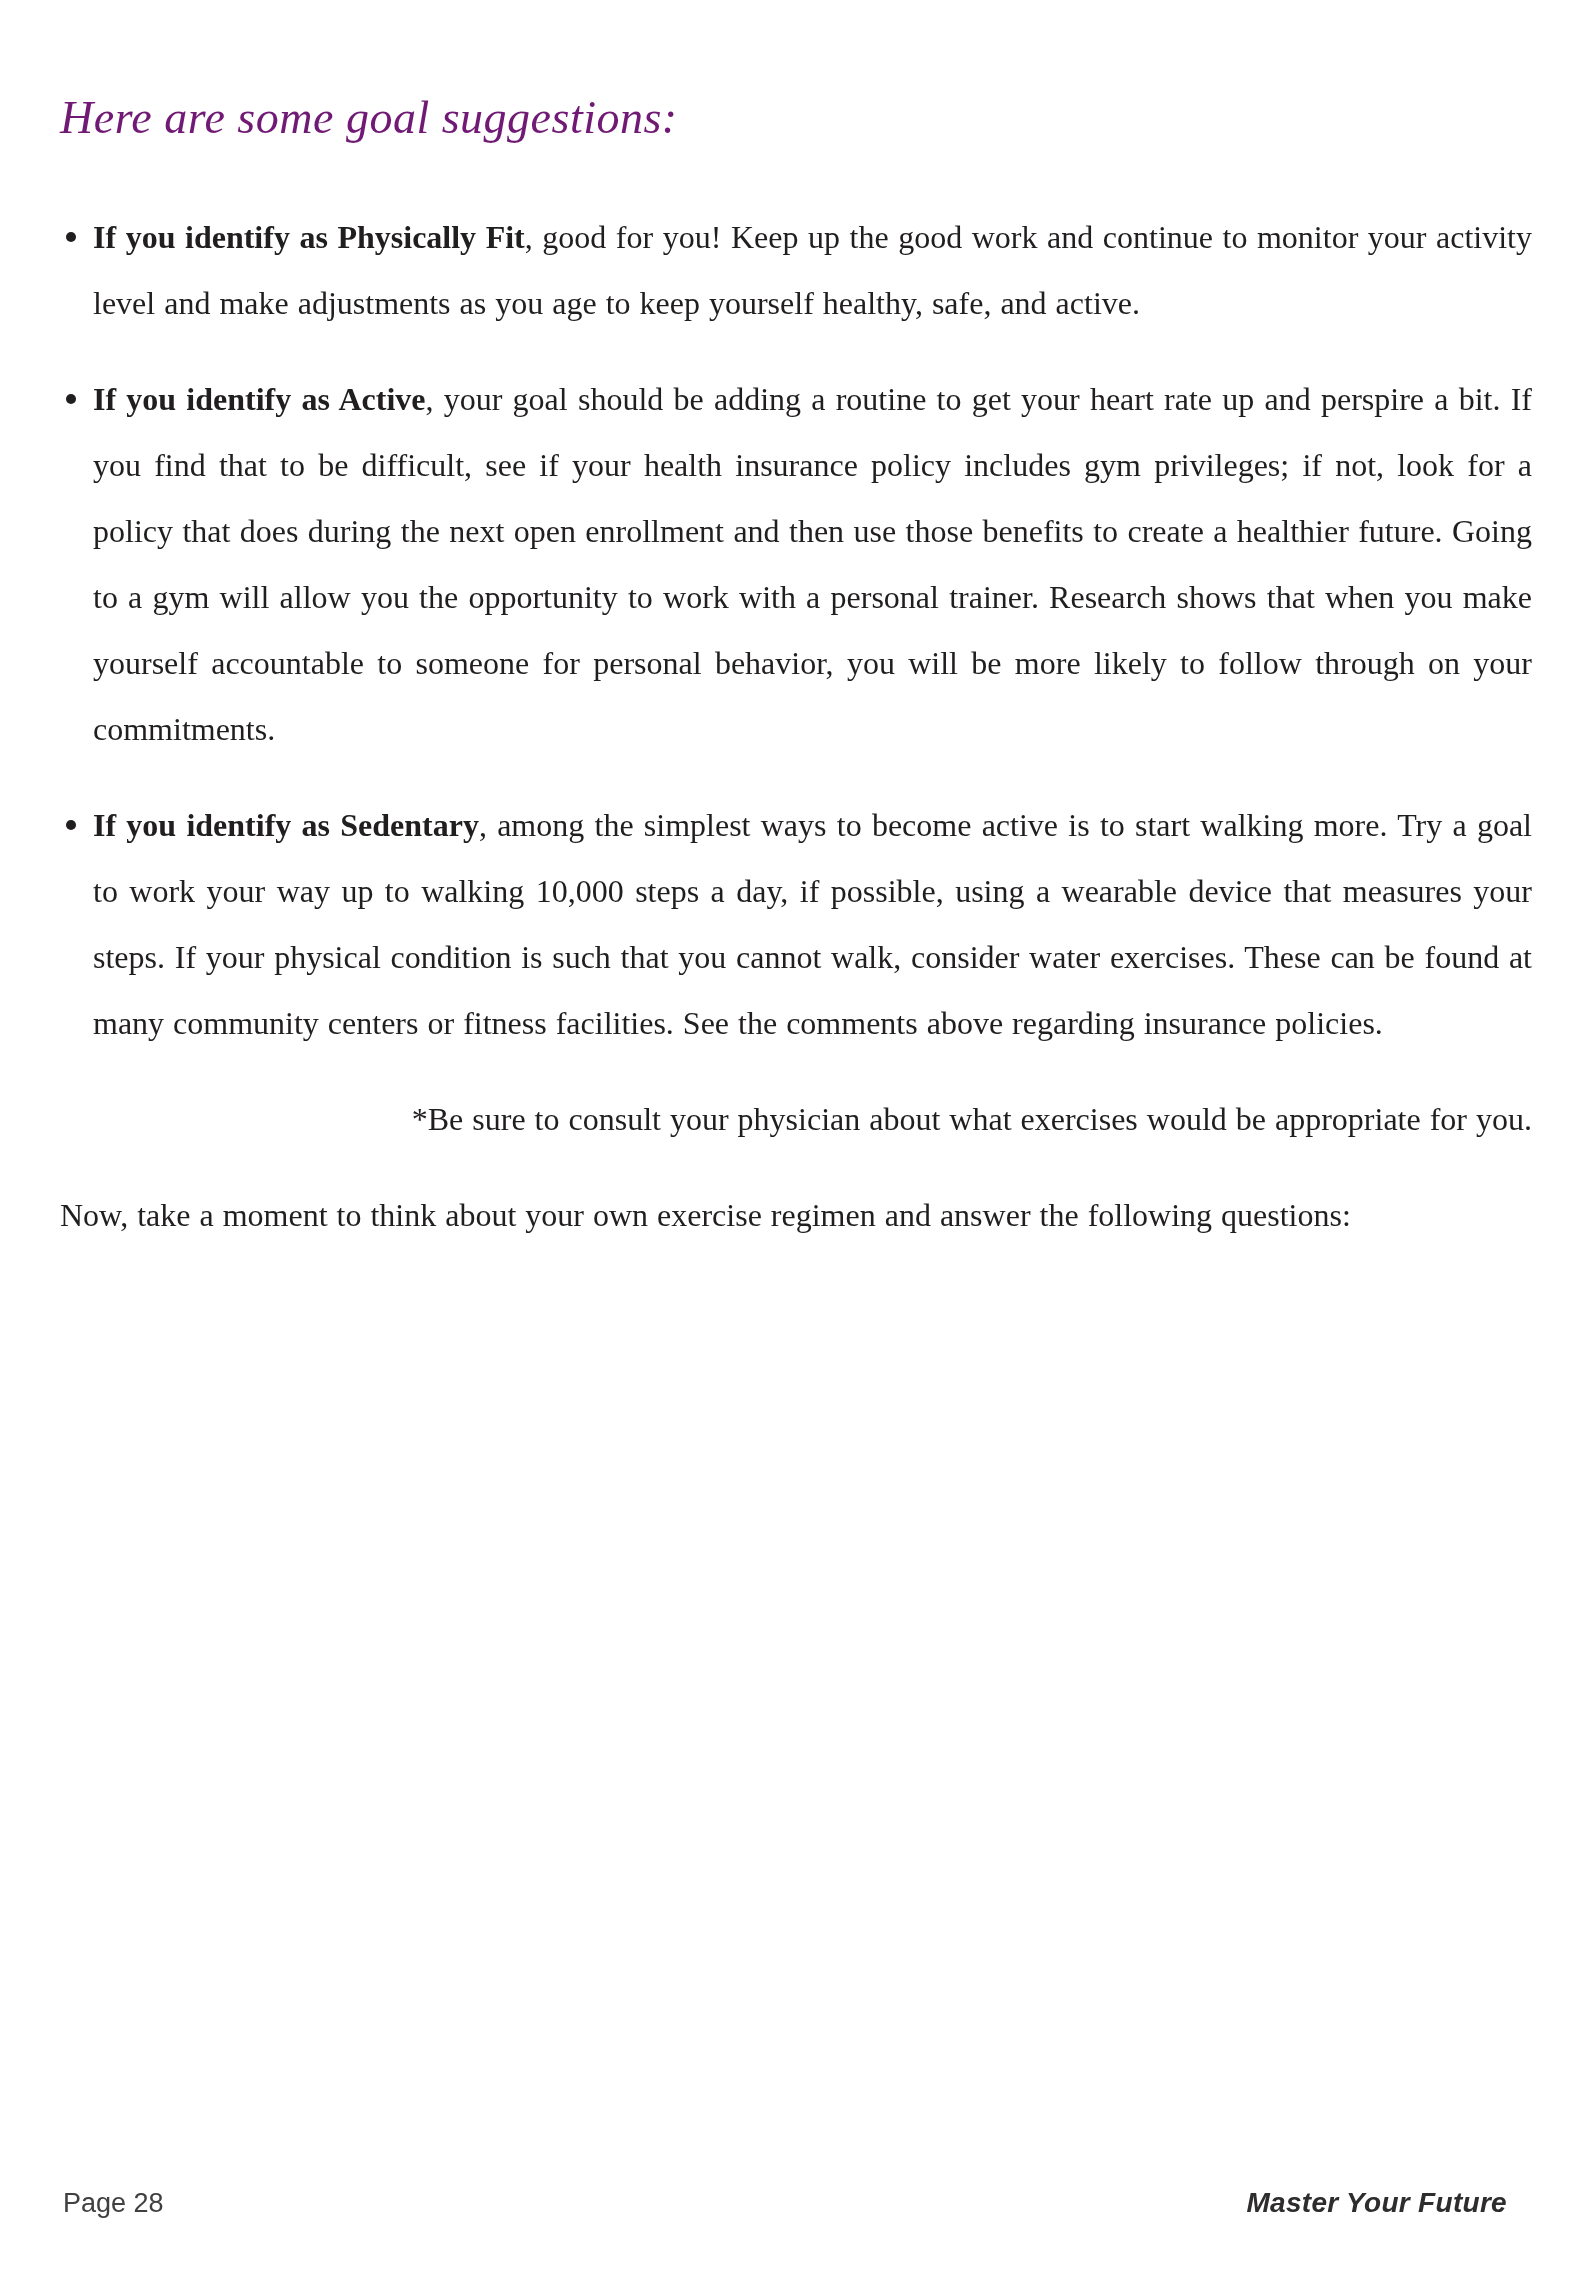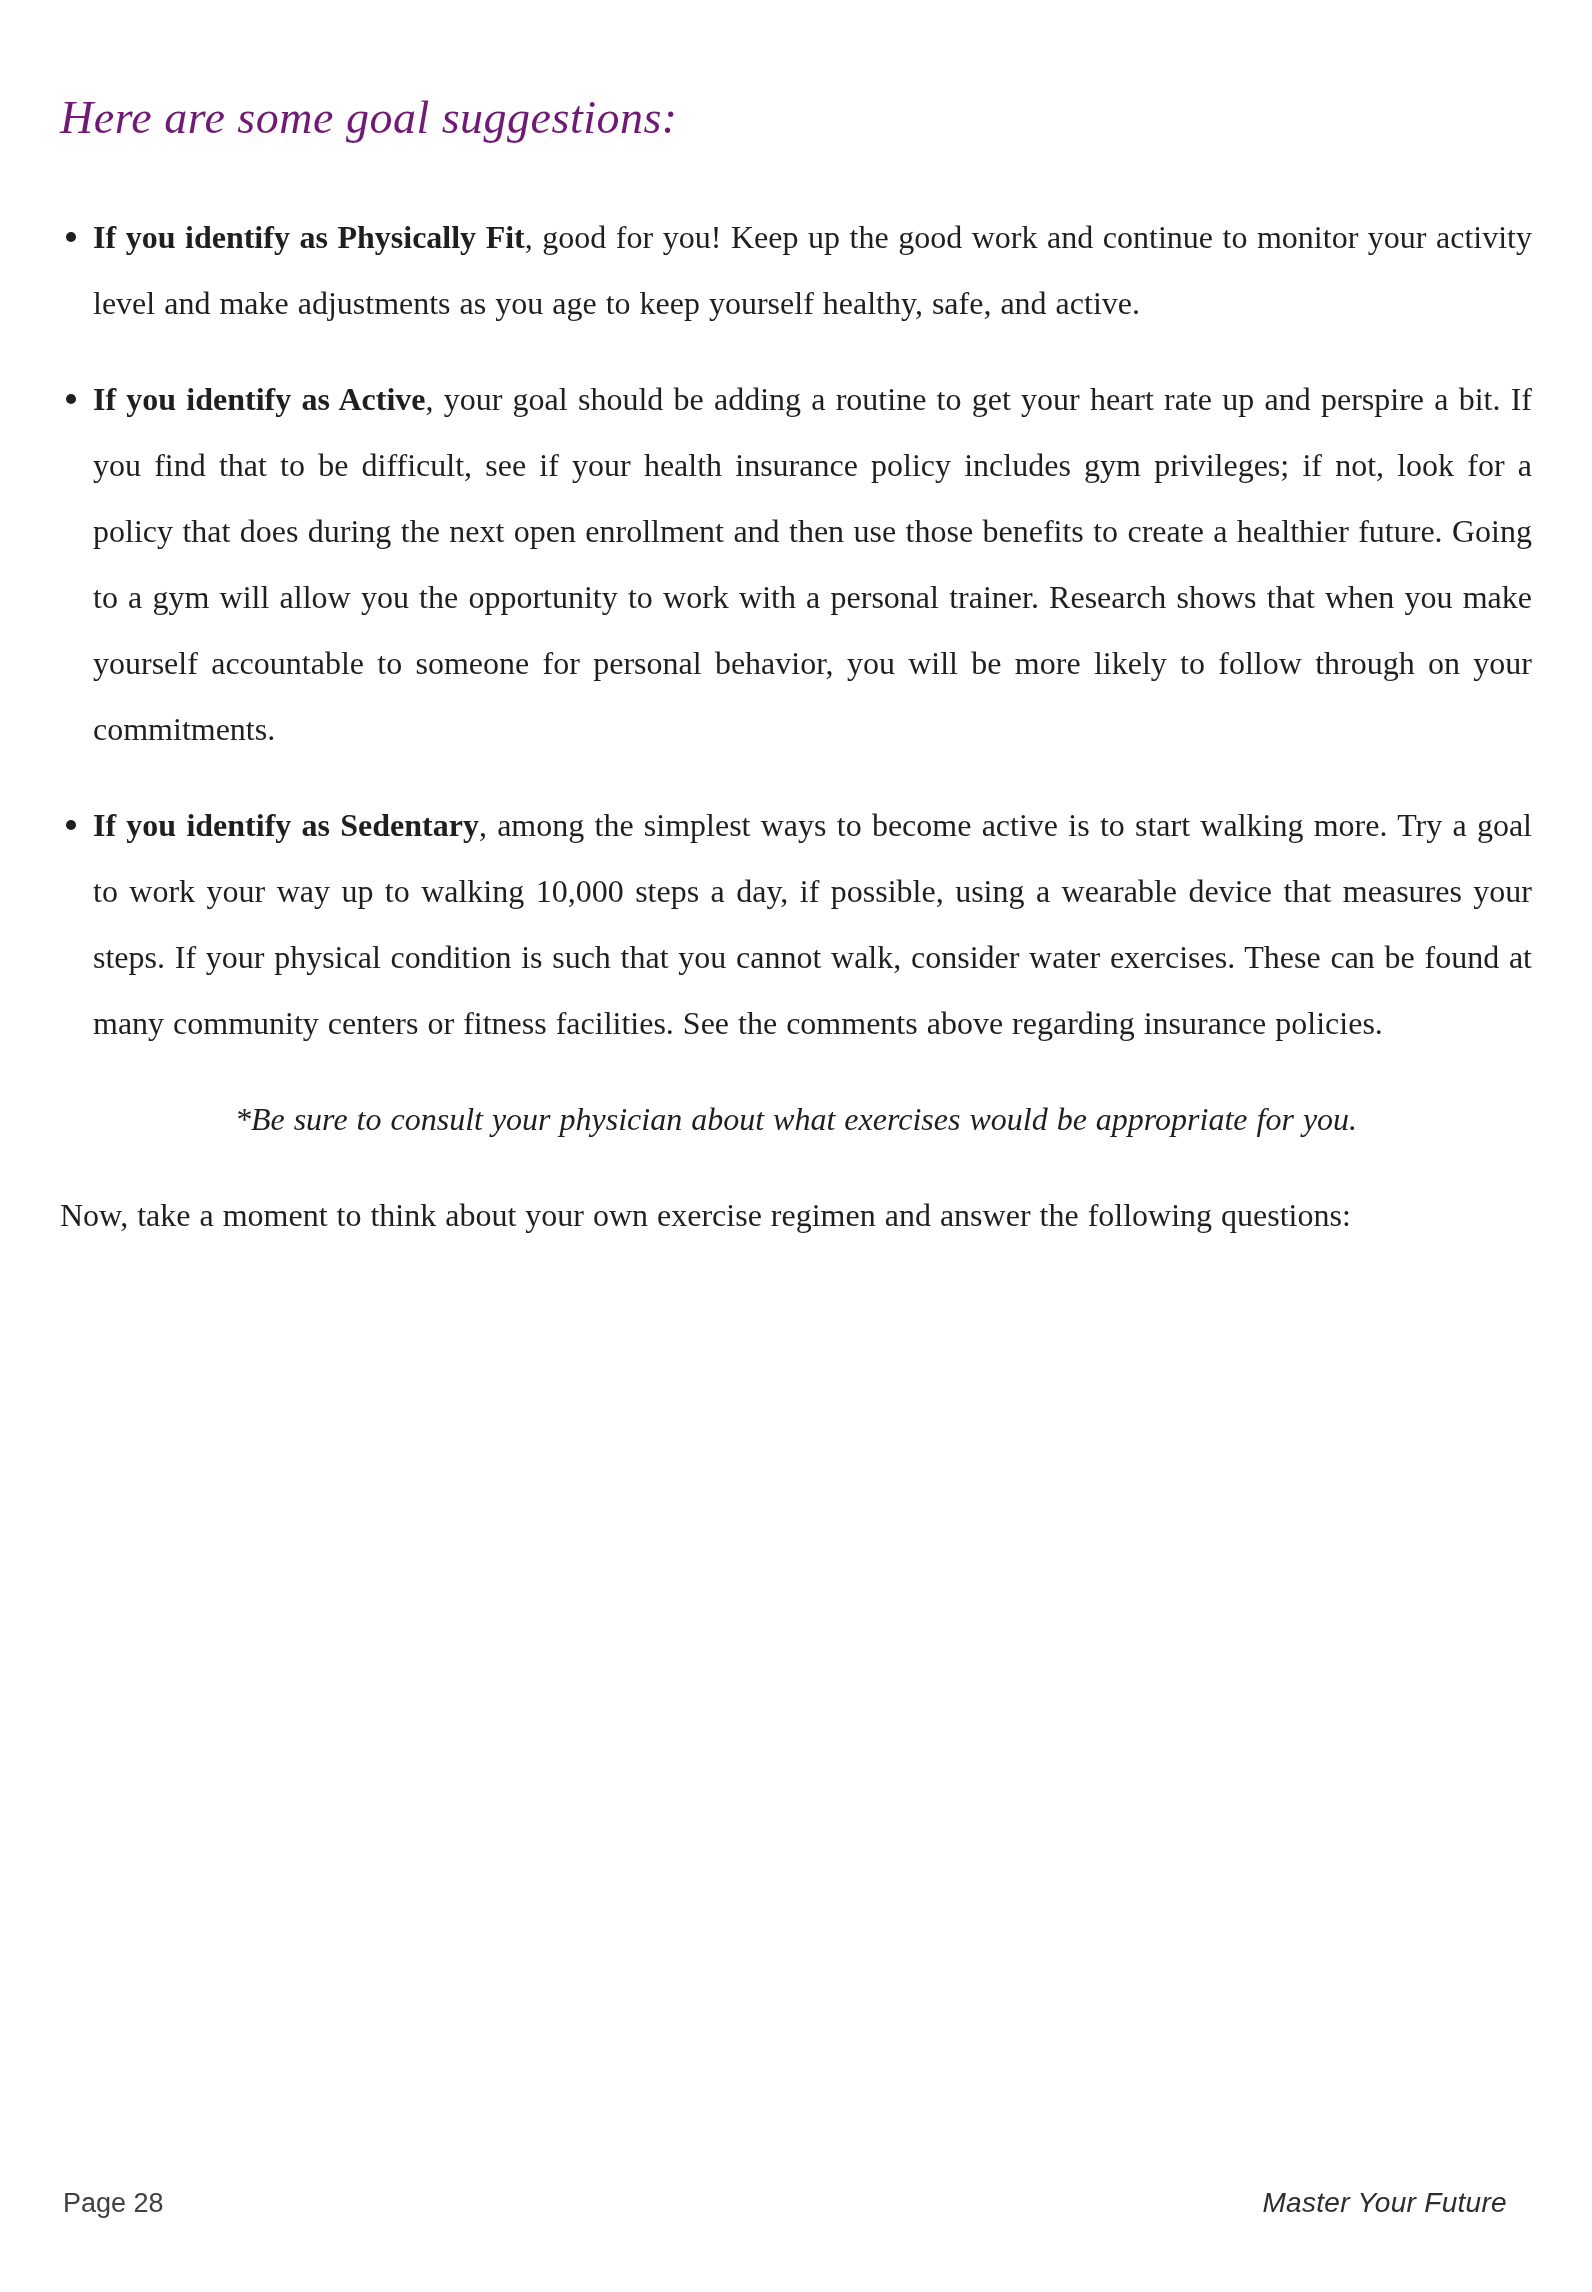--- a/index.html
+++ b/index.html
@@ -61,22 +61,21 @@
     background: #211e1f;
   }
   ul.goal-list li strong {
     font-weight: 700;
   }
   p {
     margin: 0 0 30px 0;
     text-align: justify;
   }
   p.note {
-    font-style: italic;
-    text-align: center;
+    text-align: right;
   }
   p.single {
     text-align: left;
   }
   .footer {
     position: absolute;
     left: 63px;
     right: 85px;
     top: 2187px;
     display: flex;
@@ -85,21 +84,21 @@
     font-family: "Liberation Sans", sans-serif;
   }
   .footer .page-number {
     font-size: 27px;
     font-weight: 400;
     color: #404040;
   }
   .footer .book-title {
     font-size: 28px;
     font-style: italic;
-    font-weight: 400;
+    font-weight: 700;
     color: #2e2c2d;
     letter-spacing: 0.3px;
   }
 </style>
 </head>
 <body>
 
 <div class="page">
   <div class="content">
 

